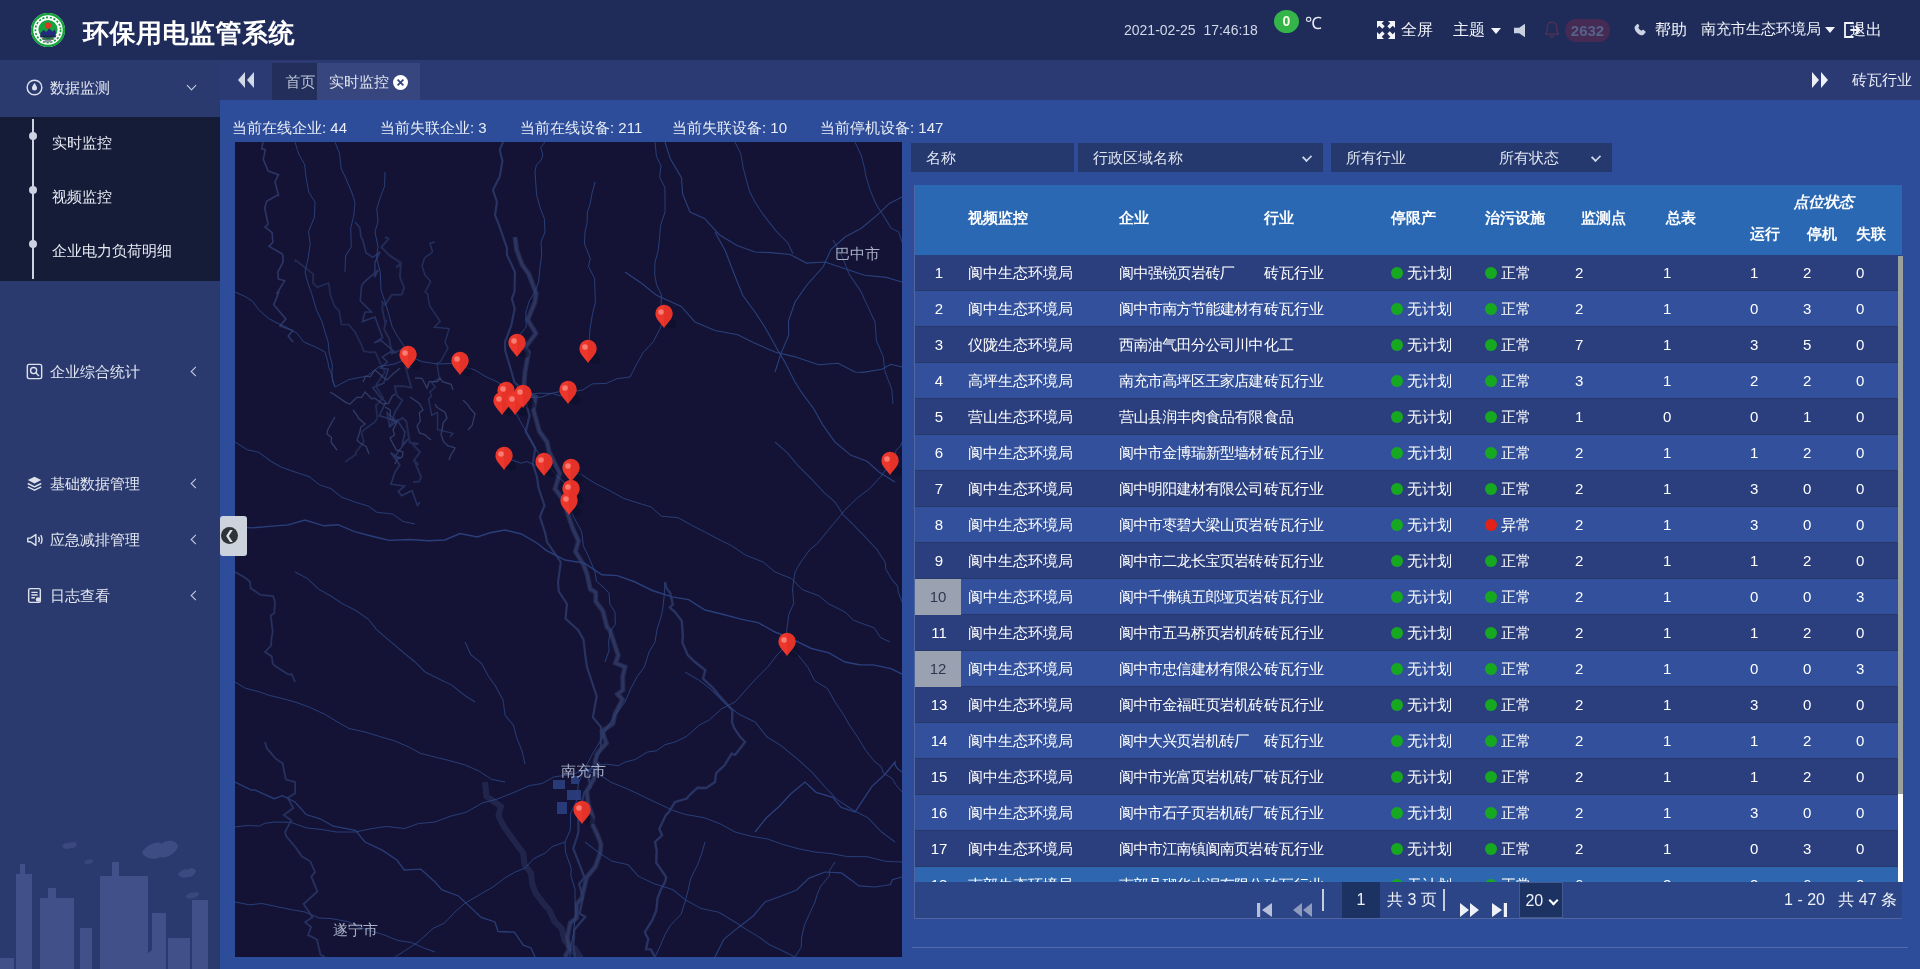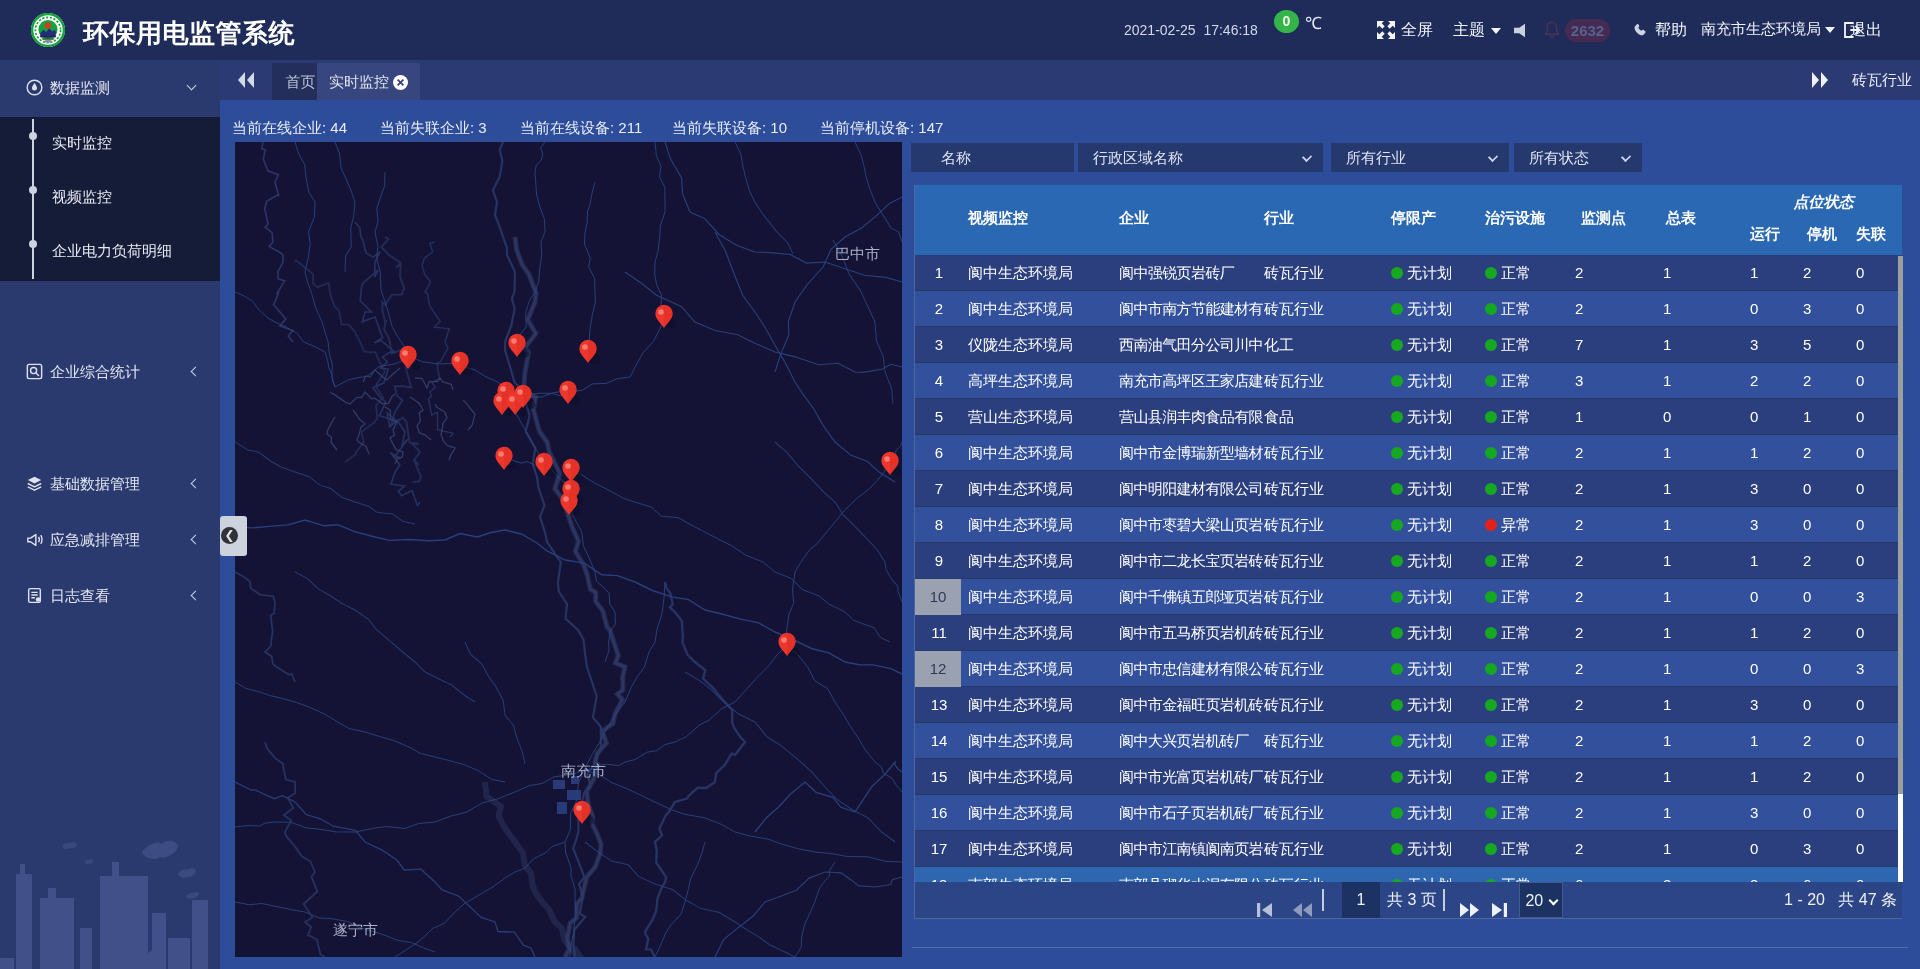--- a/index.html
+++ b/index.html
@@ -332,24 +332,24 @@
             <ellipse cx="6" cy="-5" rx="7" ry="5" fill="#0a0d28" opacity=".5" transform="rotate(40 6 -5)"></ellipse>
             <use href="#pin" fill="#ee372c"></use>
             <path d="M0 0C2.6-4.8 8.6-8.3 8.6-14.6A8.6 8.6 0 0 0 0-23.2Z" fill="#d92d24" opacity=".5"></path>
             <circle cx="-3" cy="-16" r="2.8" fill="#f8847a" opacity=".9"></circle>
           </g>
 </svg></div>
   <div id="colbtn" class="abs">
         <div class="cir">❮</div>
       </div>
 
-<div class="fin abs" style="left:691px;width:163px;padding-left:30px">名称</div>
+<div class="fin abs" style="left:691px;width:163px;padding-left:15px">名称</div>
 <div class="fin abs" style="left:858px;width:245px;padding-left:15px">行政区域名称<span class="chv"></span></div>
 <div class="fin abs" style="left:1111px;width:178px;padding-left:15px">所有行业<span class="chv"></span></div>
-<div class="fin abs" style="left:1294px;width:128px;padding-left:15px">所有状态<span class="chv"></span></div>
+<div class="fin abs" style="left:1264px;width:128px;padding-left:15px">所有状态<span class="chv"></span></div>
   <div id="tbl" class="abs">
 
 <div id="th">
  <div style="left:53px;top:24px">视频监控</div>
  <div style="left:204px;top:24px">企业</div>
  <div style="left:349px;top:24px">行业</div>
  <div style="left:476px;top:24px">停限产</div>
  <div style="left:570px;top:24px">治污设施</div>
  <div style="left:666px;top:24px">监测点</div>
  <div style="left:751px;top:24px">总表</div>

